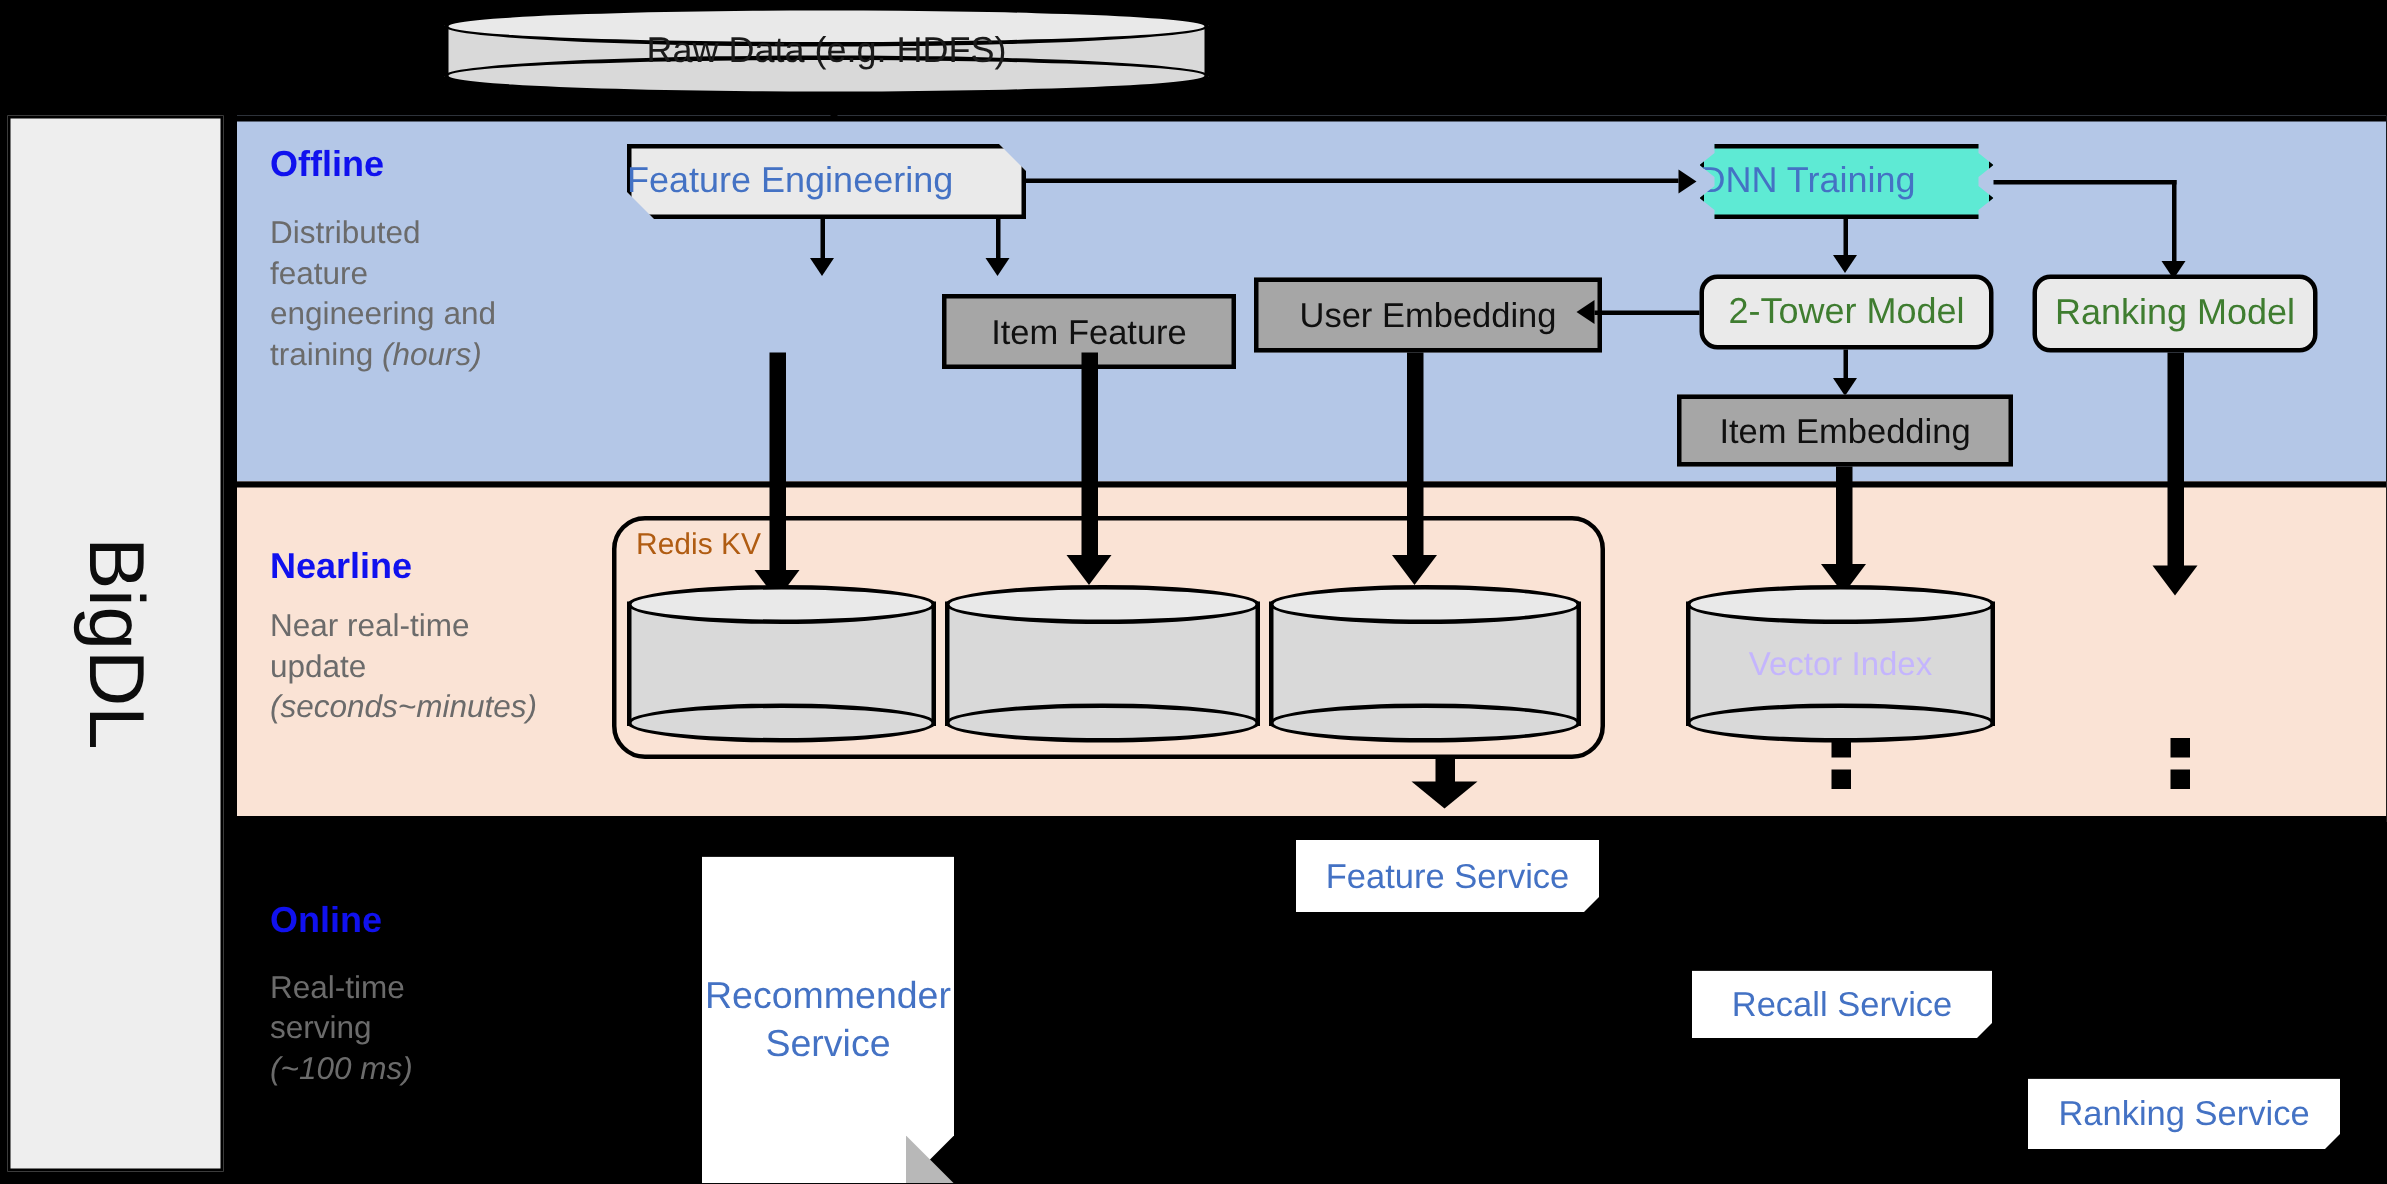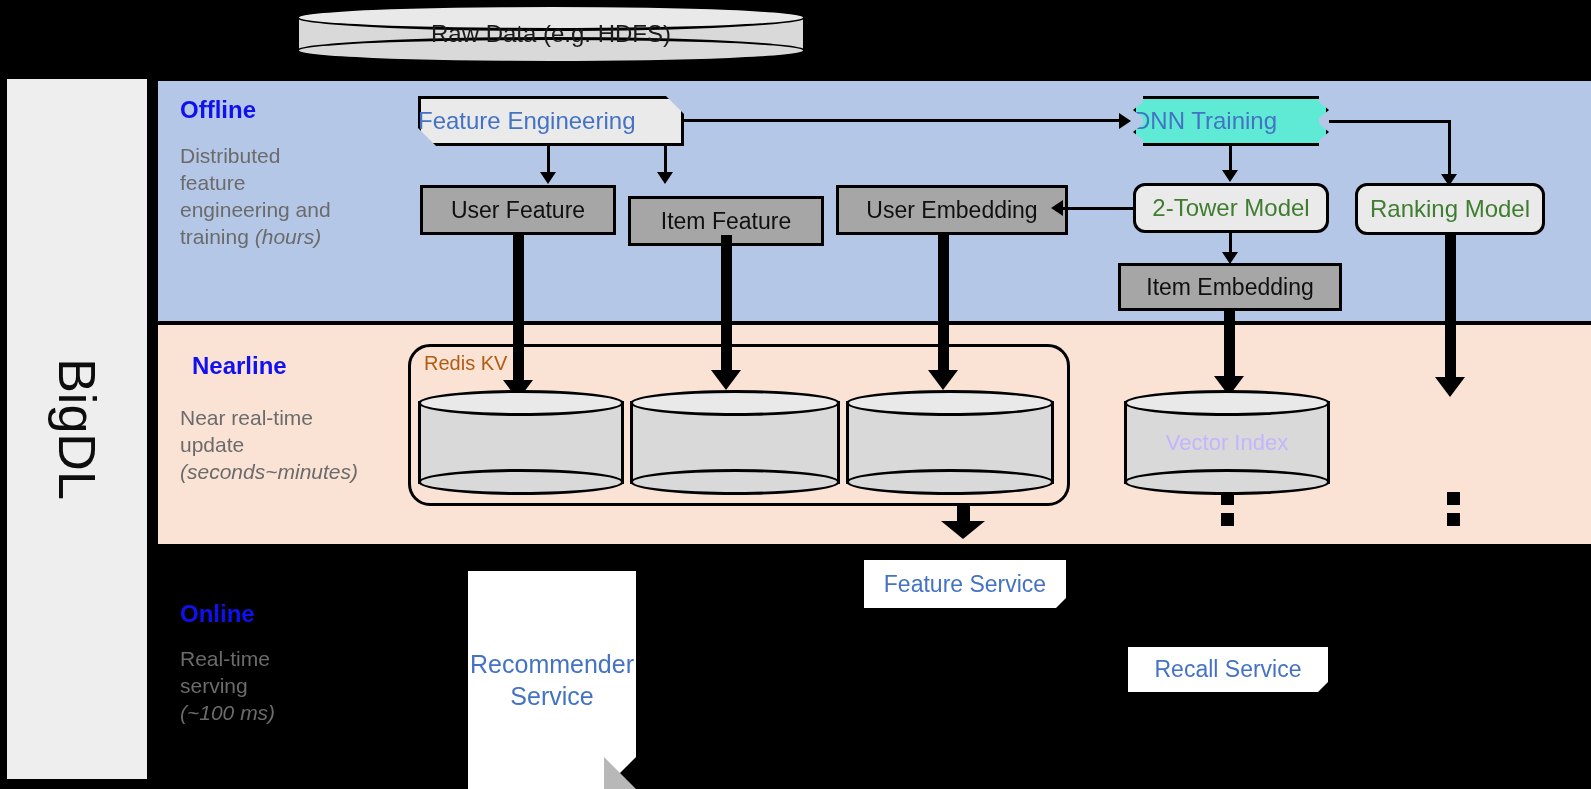--- a/index.html
+++ b/index.html
@@ -104,21 +104,21 @@
   <div id="band-nearline" class="abs band"></div>
 
   <div class="abs band-title" style="left:180px;top:96px;">Offline</div>
   <div class="abs band-sub" style="left:180px;top:143px;width:170px;">
     <span>Distributed</span><br>
     <span>feature</span><br>
     <span>engineering and</span><br>
     <span>training </span><i>(hours)</i>
   </div>
 
-  <div class="abs band-title" style="left:180px;top:352px;margin-left:12px;">Nearline</div>
+  <div class="abs band-title" style="left:180px;top:364px;">Nearline</div>
   <div class="abs band-sub" style="left:180px;top:405px;width:230px;">
     <span>Near real-time</span><br>
     <span>update</span><br>
     <i>(seconds~minutes)</i>
   </div>
 
   <div class="abs band-title" style="left:180px;top:600px;">Online</div>
   <div class="abs band-sub" style="left:180px;top:646px;width:230px;">
     <span>Real-time</span><br>
     <span>serving</span><br>
@@ -151,23 +151,20 @@
   <div class="ln thin-v abs" style="left:664px;top:146px;height:28px;"></div>
   <div class="arrow-dn abs" style="left:657px;top:172px;"></div>
 
   <div class="ln thin-v abs" style="left:1229px;top:146px;height:28px;"></div>
   <div class="arrow-dn abs" style="left:1222px;top:170px;"></div>
 
   <div class="ln thin-h abs" style="left:1329px;top:120px;width:122px;"></div>
   <div class="ln thin-v abs" style="left:1448px;top:120px;height:58px;"></div>
   <div class="arrow-dn abs" style="left:1441px;top:174px;"></div>
 
-  <div class="abs gbox" style="left:420px;top:185px;width:196px;height:50px;">
-    <span>User Feature</span>
-  </div>
   <div class="abs gbox" style="left:628px;top:196px;width:196px;height:50px;">
     <span>Item Feature</span>
   </div>
   <div class="abs gbox" style="left:836px;top:185px;width:232px;height:50px;">
     <span>User Embedding</span>
   </div>
 
   <div class="abs roundbox" style="left:1133px;top:183px;width:196px;height:50px;">
     <span class="txt-green">2-Tower Model</span>
   </div>
@@ -254,14 +251,18 @@
   <div class="doc" style="left:864px;top:560px;width:202px;height:48px;
        clip-path:polygon(0 0,100% 0,100% calc(100% - 10px),calc(100% - 10px) 100%,0 100%);">
     <span class="txt-blue" style="font-size:23px;">Feature Service</span>
   </div>
 
   <div class="doc" style="left:1128px;top:647px;width:200px;height:45px;
        clip-path:polygon(0 0,100% 0,100% calc(100% - 10px),calc(100% - 10px) 100%,0 100%);">
     <span class="txt-blue" style="font-size:23px;">Recall Service</span>
   </div>
 
+  <div class="doc" style="left:1352px;top:719px;width:208px;height:47px;
+       clip-path:polygon(0 0,100% 0,100% calc(100% - 10px),calc(100% - 10px) 100%,0 100%);">
+    <span class="txt-blue" style="font-size:23px;">Ranking Service</span>
+  </div>
 
 </div>
 
 </body></html>

